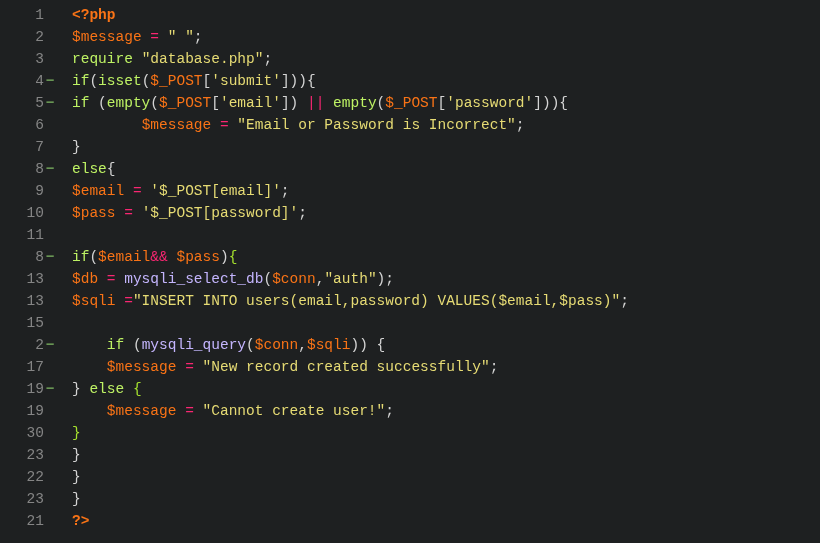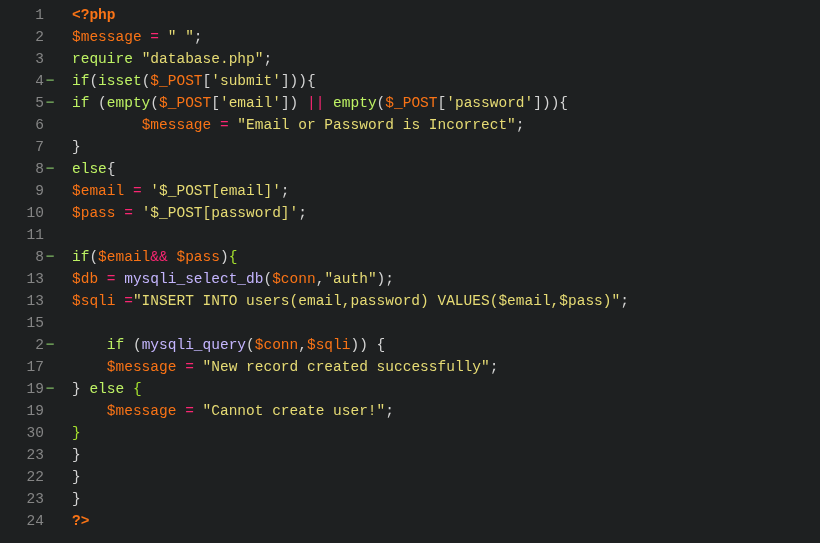--- a/index.html
+++ b/index.html
@@ -74,16 +74,16 @@
       <div class="ln"><span>13</span></div>
       <div class="ln"><span>15</span></div>
       <div class="ln"><span>2</span><span class="fold">−</span></div>
       <div class="ln"><span>17</span></div>
       <div class="ln"><span>19</span><span class="fold">−</span></div>
       <div class="ln"><span>19</span></div>
       <div class="ln"><span>30</span></div>
       <div class="ln"><span>23</span></div>
       <div class="ln"><span>22</span></div>
       <div class="ln"><span>23</span></div>
-      <div class="ln"><span>24</span></div>
+      <div class="ln"><span>21</span></div>
     </div>
   <div class="code" id="code"><div class="row"><span class="tag">&lt;?php</span></div><div class="row"><span class="var">$message</span><span class="punc"> </span><span class="op">=</span><span class="punc"> </span><span class="str">" "</span><span class="punc">;</span></div><div class="row"><span class="keyword">require</span><span class="punc"> </span><span class="str">"database.php"</span><span class="punc">;</span></div><div class="row"><span class="keyword">if</span><span class="punc">(</span><span class="keyword">isset</span><span class="punc">(</span><span class="var">$_POST</span><span class="punc">[</span><span class="str">'submit'</span><span class="punc">])){</span></div><div class="row"><span class="keyword">if</span><span class="punc"> (</span><span class="keyword">empty</span><span class="punc">(</span><span class="var">$_POST</span><span class="punc">[</span><span class="str">'email'</span><span class="punc">]) </span><span class="op">||</span><span class="punc"> </span><span class="keyword">empty</span><span class="punc">(</span><span class="var">$_POST</span><span class="punc">[</span><span class="str">'password'</span><span class="punc">])){</span></div><div class="row"><span class="punc">        </span><span class="var">$message</span><span class="punc"> </span><span class="op">=</span><span class="punc"> </span><span class="str">"Email or Password is Incorrect"</span><span class="punc">;</span></div><div class="row"><span class="punc">}</span></div><div class="row"><span class="keyword">else</span><span class="punc">{</span></div><div class="row"><span class="var">$email</span><span class="punc"> </span><span class="op">=</span><span class="punc"> </span><span class="str">'$_POST[email]'</span><span class="punc">;</span></div><div class="row"><span class="var">$pass</span><span class="punc"> </span><span class="op">=</span><span class="punc"> </span><span class="str">'$_POST[password]'</span><span class="punc">;</span></div><div class="row">&nbsp;</div><div class="row"><span class="keyword">if</span><span class="punc">(</span><span class="var">$email</span><span class="op">&amp;&amp;</span><span class="punc"> </span><span class="var">$pass</span><span class="punc">)</span><span class="brace">{</span></div><div class="row"><span class="var">$db</span><span class="punc"> </span><span class="op">=</span><span class="punc"> </span><span class="func">mysqli_select_db</span><span class="punc">(</span><span class="var">$conn</span><span class="punc">,</span><span class="str">"auth"</span><span class="punc">);</span></div><div class="row"><span class="var">$sqli</span><span class="punc"> </span><span class="op">=</span><span class="str">"INSERT INTO users(email,password) VALUES($email,$pass)"</span><span class="punc">;</span></div><div class="row">&nbsp;</div><div class="row"><span class="punc">    </span><span class="keyword">if</span><span class="punc"> (</span><span class="func">mysqli_query</span><span class="punc">(</span><span class="var">$conn</span><span class="punc">,</span><span class="var">$sqli</span><span class="punc">)) {</span></div><div class="row"><span class="punc">    </span><span class="var">$message</span><span class="punc"> </span><span class="op">=</span><span class="punc"> </span><span class="str">"New record created successfully"</span><span class="punc">;</span></div><div class="row"><span class="punc">} </span><span class="keyword">else</span><span class="punc"> </span><span class="brace">{</span></div><div class="row"><span class="punc">    </span><span class="var">$message</span><span class="punc"> </span><span class="op">=</span><span class="punc"> </span><span class="str">"Cannot create user!"</span><span class="punc">;</span></div><div class="row"><span class="brace">}</span></div><div class="row"><span class="punc">}</span></div><div class="row"><span class="punc">}</span></div><div class="row"><span class="punc">}</span></div><div class="row"><span class="tag">?&gt;</span></div></div>
 </div>
 
 </body></html>

